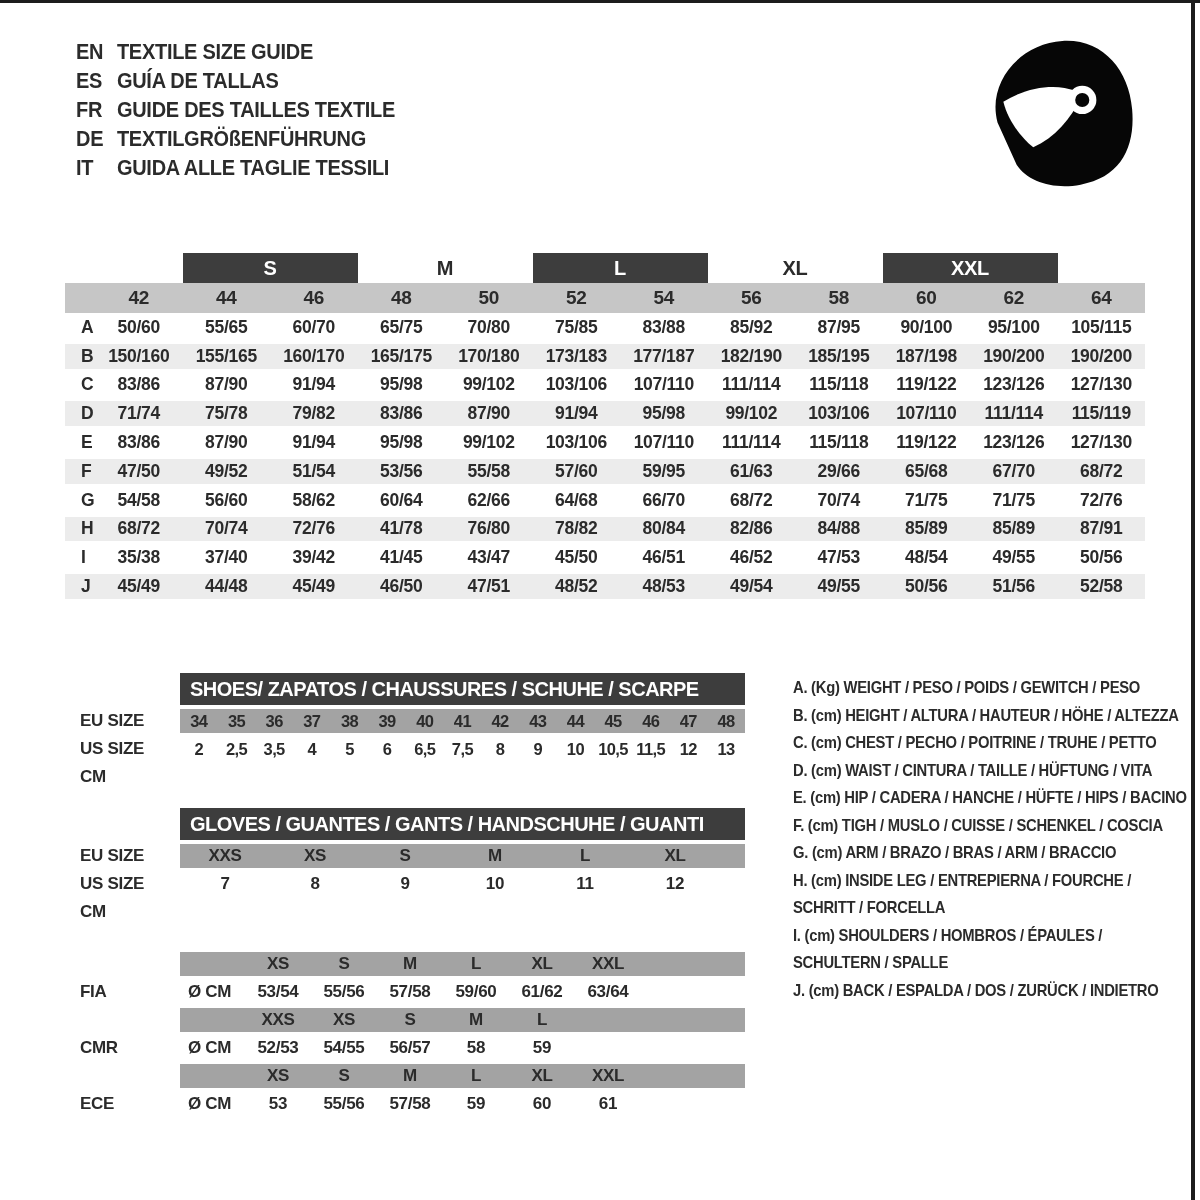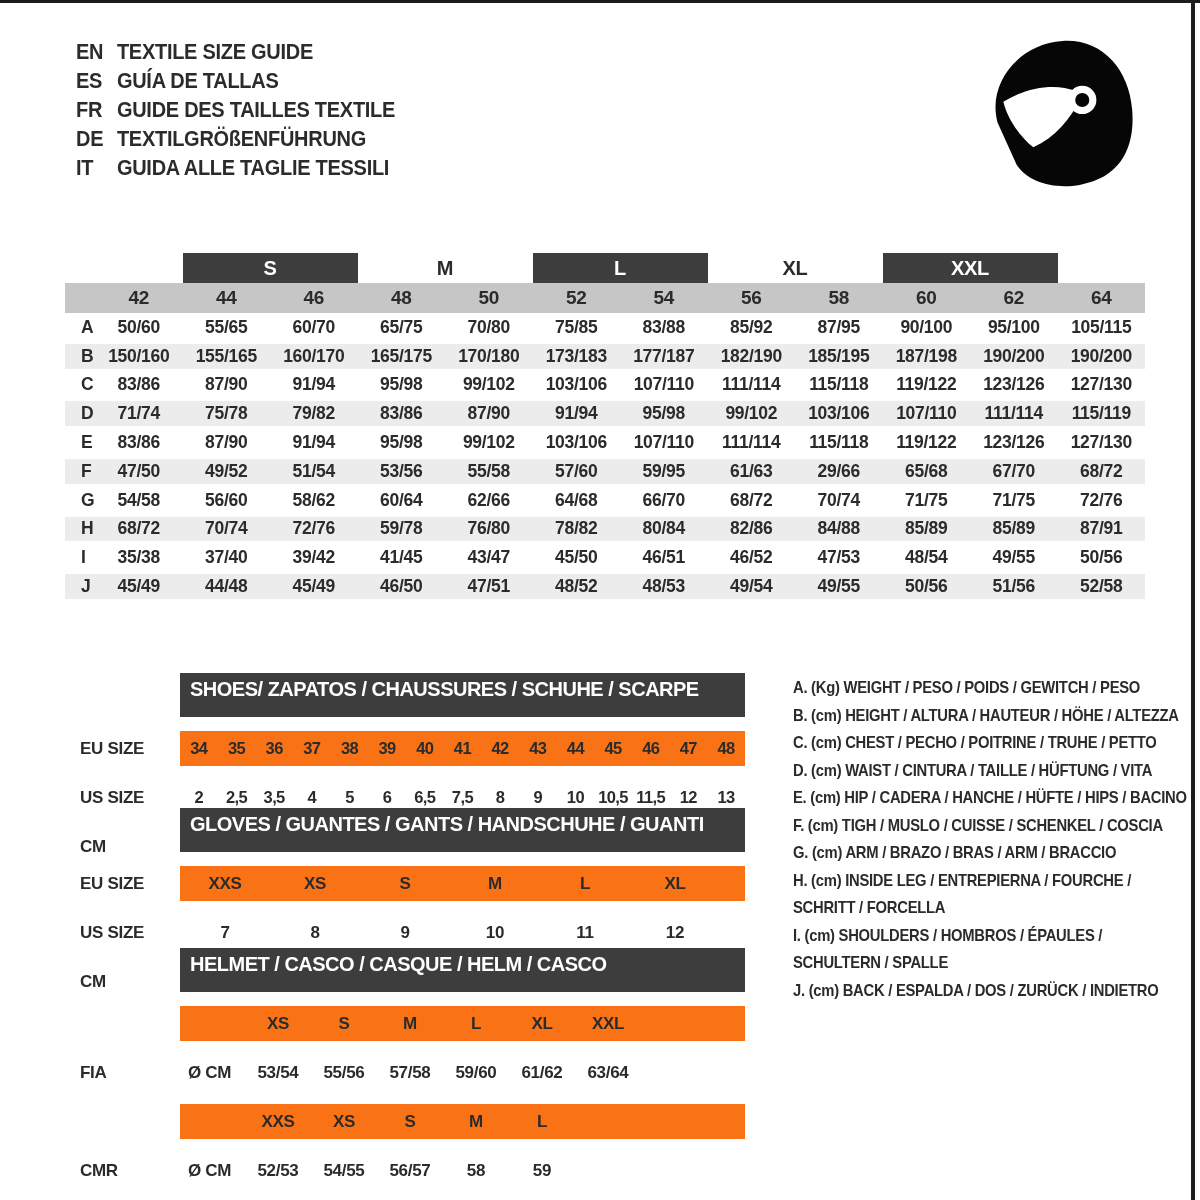--- a/index.html
+++ b/index.html
@@ -27,27 +27,27 @@
   .size-strip{display:flex;height:30px;background:#c6c6c6;align-items:center;}
   .strip-spacer{width:30px;flex:0 0 30px;}
   .strip-cell{width:87.5px;flex:0 0 87.5px;text-align:center;font-size:19px;}
   .trow{display:flex;height:28.8px;align-items:center;font-size:17.5px;box-sizing:border-box;}
   .trow.striped{background:#ececec;border-top:2px solid #fff;border-bottom:2px solid #fff;}
   .trow-label{width:30px;flex:0 0 30px;padding-left:16px;box-sizing:border-box;}
   .trow-cell{width:87.5px;flex:0 0 87.5px;text-align:center;}
 
   
   .subtable{position:absolute;left:65px;width:680px;}
-  .subtable .bar{margin-left:115px;height:44px;background:#3d3d3d;color:#fff;
+  .subtable .bar{margin-left:115px;height:32px;background:#3d3d3d;color:#fff;
     font-size:20px;line-height:32px;padding-left:10px;box-sizing:border-box;letter-spacing:-0.5px;}
-  .srow{display:flex;height:35px;margin-top:14px;align-items:stretch;}
+  .srow{display:flex;height:24px;margin-top:4px;align-items:stretch;}
   .srow .rlabel{width:115px;flex:0 0 115px;padding-left:15px;box-sizing:border-box;
     font-size:17px;display:flex;align-items:center;}
   .srow .cells{width:565px;flex:0 0 565px;display:flex;align-items:center;}
-  .srow.gray .cells{background:#f97316;}
+  .srow.gray .cells{background:#a3a3a3;}
   .cell-c{text-align:center;font-size:17px;}
   .shoes-cell{width:37.66px;flex:0 0 37.66px;font-size:16.5px;letter-spacing:-0.6px;}
   .glove-cell{width:90px;flex:0 0 90px;}
   .hunit{width:65px;flex:0 0 65px;padding-left:8px;box-sizing:border-box;font-size:17px;}
   .hcell{width:66px;flex:0 0 66px;text-align:center;font-size:17px;}
 
   
   .legend{position:absolute;left:793px;top:674px;width:460px;font-size:17px;line-height:27.5px;
     transform:scaleX(0.87);transform-origin:left top;}
   .legend-line{white-space:nowrap;}
@@ -217,21 +217,21 @@
         <div class="trow-cell">70/74</div>
         <div class="trow-cell">71/75</div>
         <div class="trow-cell">71/75</div>
         <div class="trow-cell">72/76</div>
       </div>
       <div class="trow striped">
         <div class="trow-label">H</div>
         <div class="trow-cell">68/72</div>
         <div class="trow-cell">70/74</div>
         <div class="trow-cell">72/76</div>
-        <div class="trow-cell">59/78</div>
+        <div class="trow-cell">41/78</div>
         <div class="trow-cell">76/80</div>
         <div class="trow-cell">78/82</div>
         <div class="trow-cell">80/84</div>
         <div class="trow-cell">82/86</div>
         <div class="trow-cell">84/88</div>
         <div class="trow-cell">85/89</div>
         <div class="trow-cell">85/89</div>
         <div class="trow-cell">87/91</div>
       </div>
       <div class="trow">
@@ -341,21 +341,20 @@
           <div class="cell-c glove-cell">12</div>
         </div>
       </div>
       <div class="srow gray">
         <div class="rlabel">CM</div>
       </div>
     </div>
 </div>
 
 <div class="subtable" id="helmet-table" style="top:948px">
-  <div class="bar">HELMET / CASCO / CASQUE / HELM / CASCO</div>
   <div id="helmet-rows">
       <div class="srow gray">
         <div class="rlabel"></div>
         <div class="cells">
           <div class="hunit"></div>
           <div class="hcell">XS</div>
           <div class="hcell">S</div>
           <div class="hcell">M</div>
           <div class="hcell">L</div>
           <div class="hcell">XL</div>

